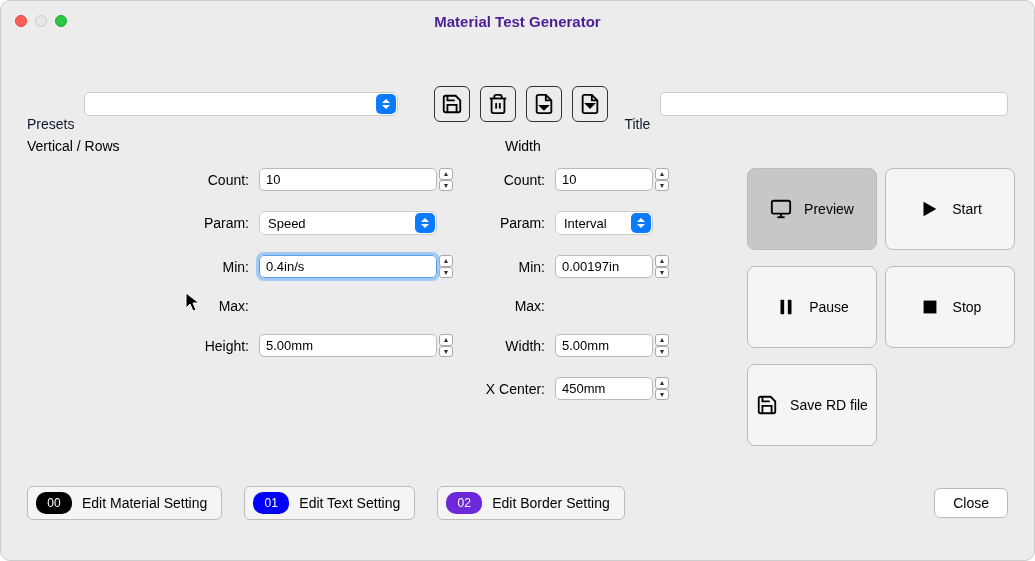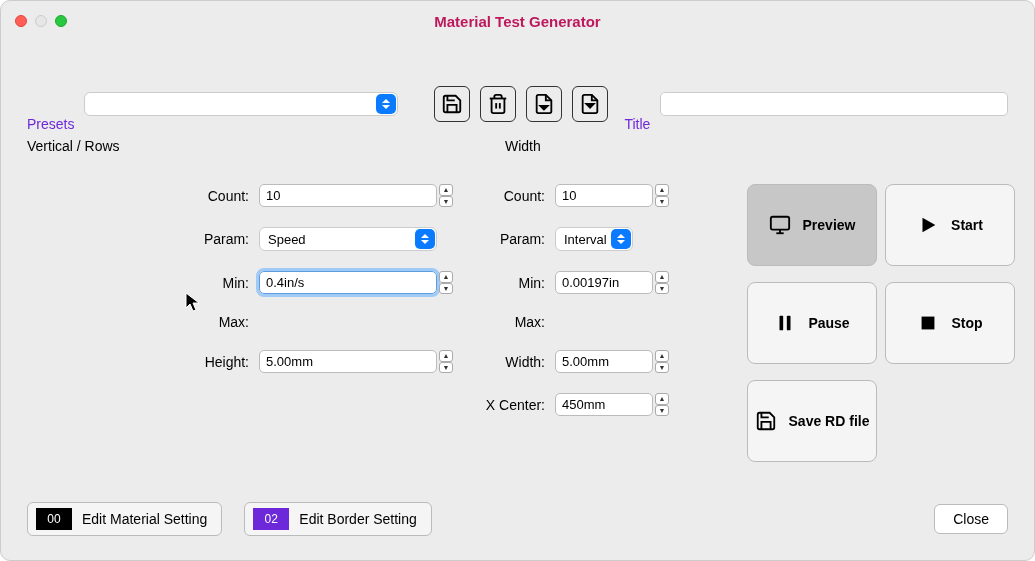--- a/index.html
+++ b/index.html
@@ -4,58 +4,58 @@
 <style>
 * { box-sizing: border-box; margin: 0; padding: 0; }
 body { font-family: -apple-system, BlinkMacSystemFont, "Segoe UI", sans-serif; background: #fff; width: 1035px; height: 561px; overflow: hidden; }
 .window { width: 1035px; height: 561px; background: #ececec; border: 1px solid #ccc; border-radius: 10px; position: relative; }
 .titlebar { height: 40px; display: flex; align-items: center; position: relative; }
 .traffic { display: flex; gap: 8px; padding-left: 14px; }
 .tl { width: 12px; height: 12px; border-radius: 50%; }
 .tl.red { background: #ff5f57; border: 0.5px solid #e1453d; }
 .tl.yellow { background: #e6e6e6; border: 0.5px solid #ccc; }
 .tl.green { background: #28c940; border: 0.5px solid #1fa533; }
-.title { position: absolute; left: 0; right: 0; text-align: center; font-weight: 700; font-size: 15px; color: #be185d; }
+.title { position: absolute; left: 0; right: 0; text-align: center; font-weight: 700; font-size: 15px; color: #4c1d95; }
 .content { padding: 10px 26px 18px 26px; }
 .row1 { display: flex; align-items: center; gap: 10px; margin-top: 24px; }
-.lbl { font-size: 14px; color: #6d28d9; margin-top: 41px; }
+.lbl { font-size: 14px; color: #0f172a; margin-top: 41px; }
 .presets-select { flex: 0 0 314px; height: 24px; background: #fff; border: 1px solid #ccc; border-radius: 6px; position: relative; }
 .select-btn { position: absolute; right: 1px; top: 1px; bottom: 1px; width: 20px; background: #0a7aff; border-radius: 5px; display: flex; flex-direction: column; justify-content: center; align-items: center; }
 .select-btn::before { content: ""; border-left: 4px solid transparent; border-right: 4px solid transparent; border-bottom: 4px solid #fff; margin-bottom: 2px; }
 .select-btn::after { content: ""; border-left: 4px solid transparent; border-right: 4px solid transparent; border-top: 4px solid #fff; }
 .icon-btn { width: 36px; height: 36px; border: 1px solid #333; border-radius: 6px; background: #ececec; display: flex; align-items: center; justify-content: center; }
 .icon-btn svg { width: 22px; height: 22px; }
 .title-input { flex: 1; height: 24px; background: #fff; border: 1px solid #ccc; border-radius: 5px; padding: 0 6px; font-size: 13px; }
 .row2 { display: flex; margin-top: 6px; font-size: 14px; font-weight: 400; }
 .col-v { flex: 0 0 450px; }
 .col-h { flex: 0 0 252px; }
 .col-l { flex: 1; }
-.sections { display: flex; margin-top: 30px; }
+.sections { display: flex; margin-top: 14px; }
 .sec-v { flex: 0 0 450px; padding-left: 140px; }
 .sec-h { flex: 0 0 252px; }
 .sec-l { flex: 1; padding-left: 18px; }
 .field-row { display: flex; align-items: center; margin-bottom: 20px; }
 .field-lbl { flex: 0 0 92px; text-align: right; padding-right: 10px; font-size: 14px; }
 .sec-v .field-lbl { flex: 0 0 92px; }
 .sec-h .field-lbl { flex: 0 0 78px; }
 .spin { display: flex; }
 .spin-input { height: 23px; border: 1px solid #bbb; border-radius: 5px; background: #fff; padding: 0 6px; font-size: 13px; width: 178px; }
 .spin-input.focused { outline: 3px solid #a2caf6; border-color: #5a9de0; }
 .sec-h .spin-input { width: 98px; }
 .spin-arrows { width: 14px; height: 23px; display: flex; flex-direction: column; margin-left: 2px; }
 .spin-arrows div { flex: 1; border: 1px solid #aaa; background: #fff; border-radius: 3px; display: flex; align-items: center; justify-content: center; font-size: 7px; line-height: 1; color: #333; }
 .param-select { width: 178px; height: 24px; background: #fff; border: 1px solid #ccc; border-radius: 6px; position: relative; padding-left: 8px; font-size: 13px; display: flex; align-items: center; }
-.sec-h .param-select { width: 78px; }
+.sec-h .param-select { width: 98px; }
 .laser-grid { display: grid; grid-template-columns: 130px 130px; grid-template-rows: 82px 82px 82px; gap: 16px 8px; }
-.laser-btn { border: 1px solid #bbb; border-radius: 8px; background: #f5f5f5; display: flex; align-items: center; justify-content: center; gap: 12px; font-size: 14px; font-weight: bold; }
+.laser-btn { border: 1px solid #bbb; border-radius: 8px; background: #f5f5f5; display: flex; align-items: center; justify-content: center; gap: 12px; font-size: 14px; }
 .laser-btn.preview { background: #c7c7c7; }
 .laser-btn svg { width: 22px; height: 22px; }
 .bottom-row { display: flex; align-items: center; margin-top: 40px; gap: 22px; }
 .edit-btn { height: 34px; border: 1px solid #bbb; border-radius: 6px; background: #f5f5f5; display: flex; align-items: center; padding: 0 14px 0 8px; gap: 10px; font-size: 14px; }
-.swatch { width: 36px; height: 22px; color: #fff; display: flex; align-items: center; justify-content: center; font-size: 12px; font-weight: 400; }
+.swatch { width: 36px; height: 22px; color: #fff; display: flex; align-items: center; justify-content: center; font-size: 12px; font-weight: 400; border-radius: 10px; }
 .close-btn { margin-left: auto; height: 30px; padding: 0 18px; border: 1px solid #bbb; border-radius: 6px; background: #fff; font-size: 14px; }
 .cursor { position: absolute; left: 184px; top: 291px; pointer-events: none; }
 </style>
 </head>
 <body>
 
 <div class="window">
   <div class="titlebar">
     <div class="traffic">
       <div class="tl red"></div>
@@ -247,20 +247,24 @@
         </div>
       </div>
     </div>
 
     <div class="bottom-row">
       <div class="edit-btn">
         <div class="swatch" style="background:#000">00</div>
         <span>Edit Material Setting</span>
       </div>
       <div class="edit-btn">
+        <div class="swatch" style="background:#0000ff">01</div>
+        <span>Edit Text Setting</span>
+      </div>
+      <div class="edit-btn">
         <div class="swatch" style="background:#6d28d9">02</div>
         <span>Edit Border Setting</span>
       </div>
       <button class="close-btn">Close</button>
     </div>
   </div>
 
   <svg class="cursor" width="18" height="22" viewBox="0 0 18 22">
       <path d="M1 1 L1 16 L5 12 L8 19 L11 18 L8 11 L14 11 Z" fill="#000" stroke="#fff" stroke-width="1"></path>
     </svg>

